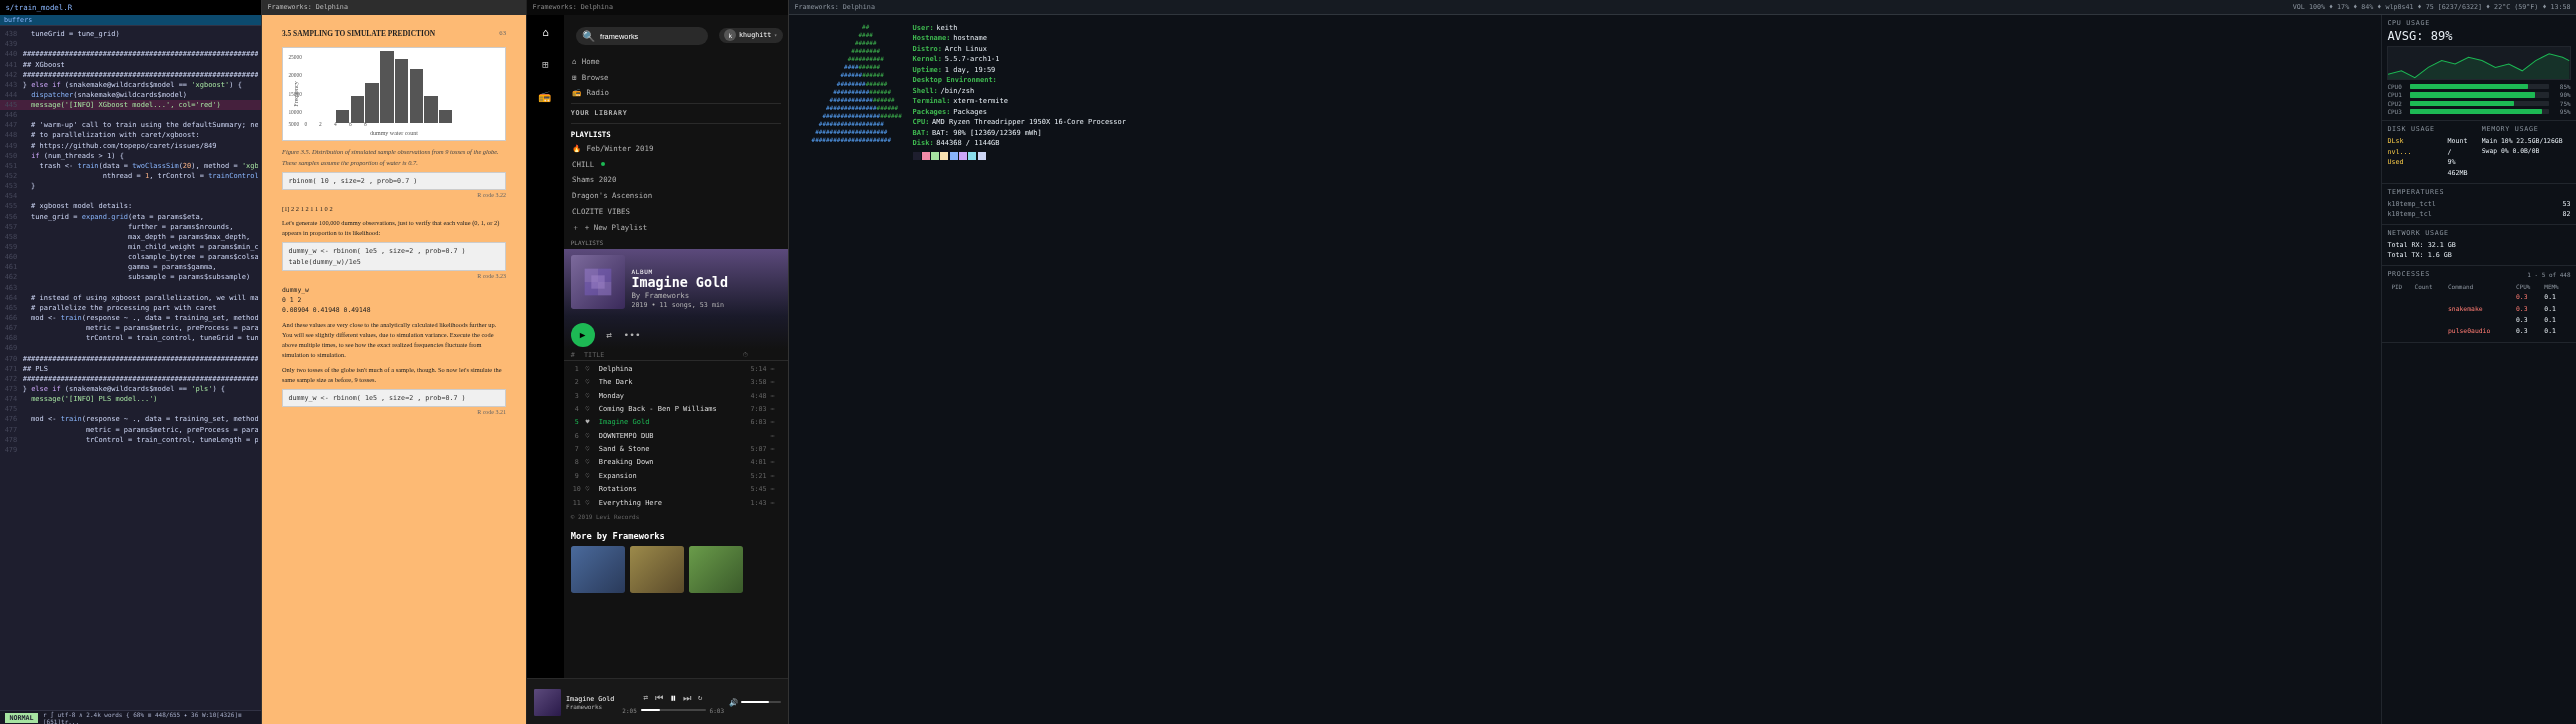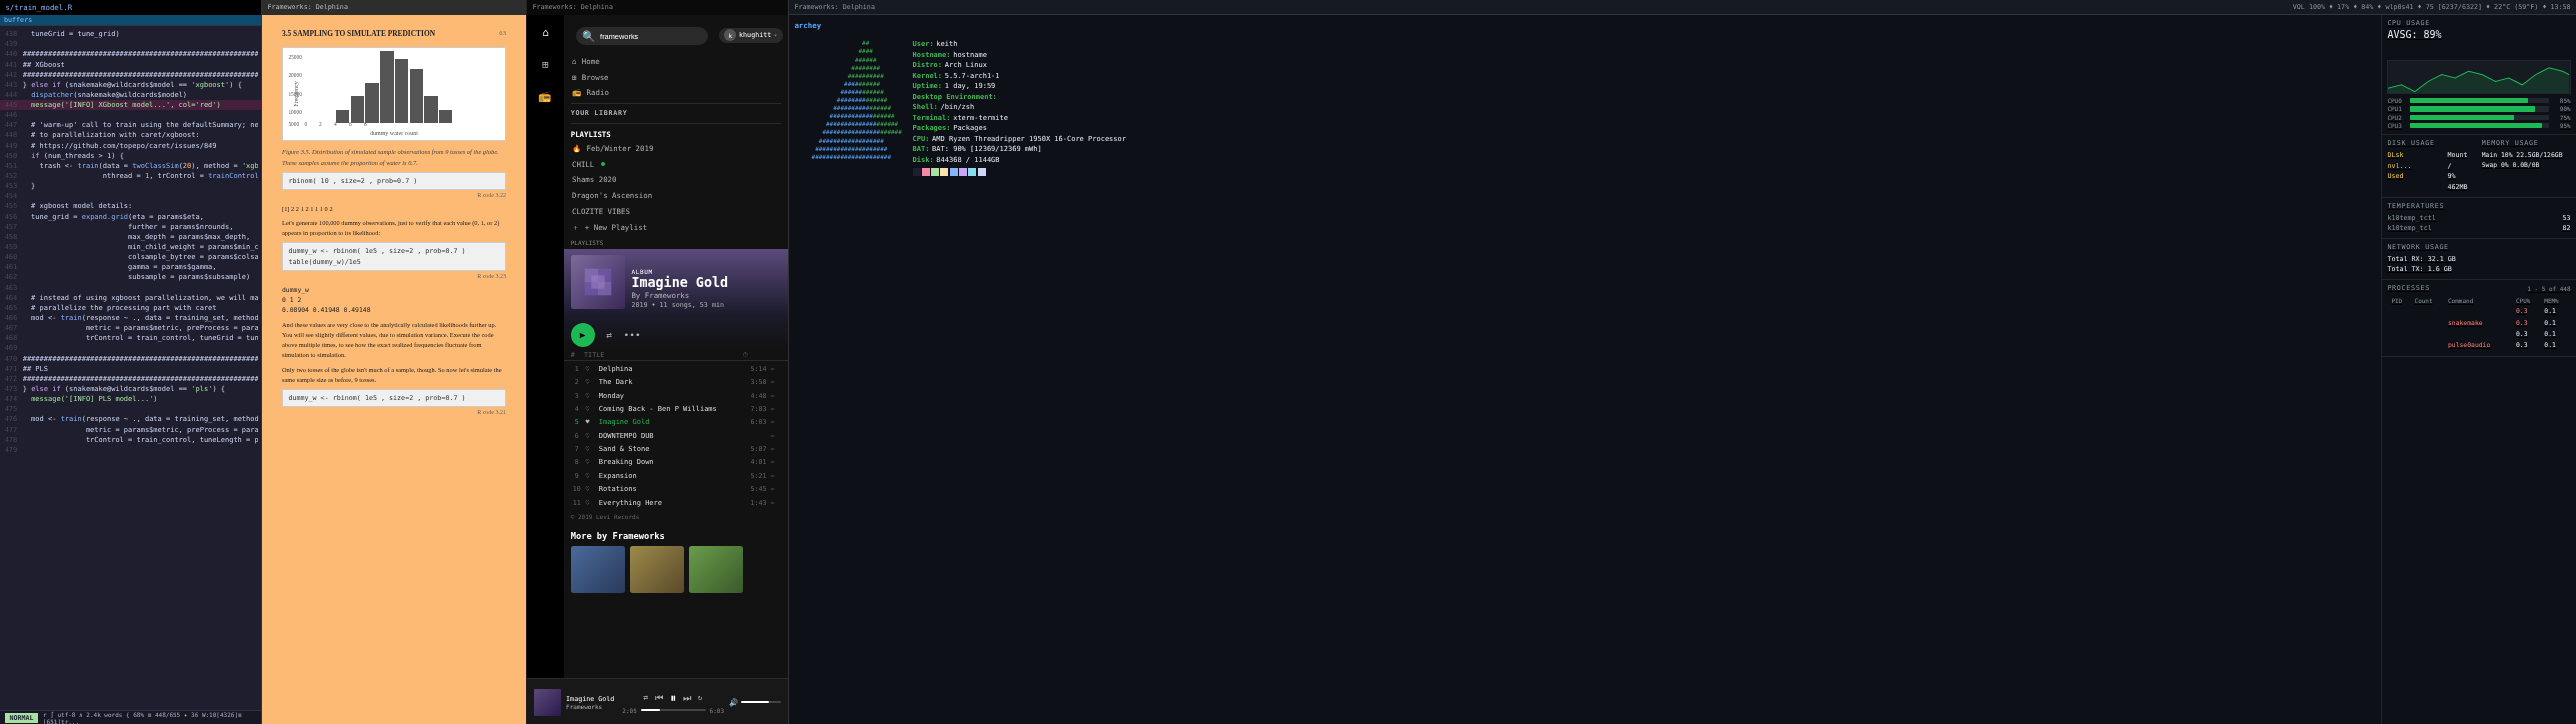--- a/index.html
+++ b/index.html
@@ -495,21 +495,20 @@
       background: #0d1117;
       border-left: 0.7px solid #21262d;
       display: flex;
       flex-direction: column;
       overflow: hidden;
       flex-shrink: 0;
     }
     .sys-section {
       border-bottom: 0.7px solid #21262d;
       padding: 4px 5.4px;
-      text-decoration: underline;
     }
     .sys-section-title {
       font-size: 6.7px;
       color: #8b949e;
       text-transform: uppercase;
       letter-spacing: 0.7px;
       margin-bottom: 2.7px;
     }
     .sys-info-line {
       display: flex;
@@ -1108,21 +1107,20 @@
 </div>
 
 <div id="panel-sysmon">
   <div class="sys-titlebar">
     <span>Frameworks: Delphina</span>
     <span style="color:#8b949e;margin-left:auto;">VOL 100% ♦ 17% ♦ 84% ♦ wlp0s41 ♦ 75 [6237/6322] ♦ 22°C (59°F) ♦ 13:58</span>
   </div>
   <div class="sys-main">
 
     <div class="sys-terminal">
-      <div style="color:#58a6ff;font-size:7.4px;font-weight:bold;margin-bottom:5.4px;">archey</div>
 
       <div class="neofetch">
         <div class="neofetch-ascii">
           <pre style="color:#58a6ff;font-size:6px;line-height:1.35;">                  <span style="color:#3fb950;">##</span>
                  <span style="color:#3fb950;">####</span>
                 <span style="color:#3fb950;">######</span>
                <span style="color:#3fb950;">########</span>
               <span style="color:#3fb950;">##########</span>
              <span style="color:#58a6ff;">####</span><span style="color:#3fb950;">######</span>
             <span style="color:#58a6ff;">######</span><span style="color:#3fb950;">######</span>
@@ -1196,21 +1194,21 @@
             <div class="nf-color-box" style="background:#cdd6f4;"></div>
           </div>
         </div>
       </div>
     </div>
 
     <div class="sys-right">
 
       <div class="sys-section">
         <div class="sys-section-title">CPU Usage</div>
-        <div style="font-size:10px;color:#e6edf3;margin-bottom:20px;">
+        <div style="font-size:12px;color:#e6edf3;margin-bottom:3px;">
           AVSG: <span>89%</span>
         </div>
         <div class="cpu-graph">
           
           <svg width="100%" height="34" viewBox="0 0 270 50" preserveAspectRatio="none">
             <polyline points="0,40 20,35 40,45 60,30 80,20 100,25 120,15 140,20 160,30 180,25 200,35 220,20 240,10 260,15 270,20" fill="none" stroke="#1db954" stroke-width="1.5"></polyline>
             <polyline points="0,40 20,35 40,45 60,30 80,20 100,25 120,15 140,20 160,30 180,25 200,35 220,20 240,10 260,15 270,20 270,50 0,50" fill="#1db954" fill-opacity="0.15" stroke="none"></polyline>
           </svg>
         </div>
 

